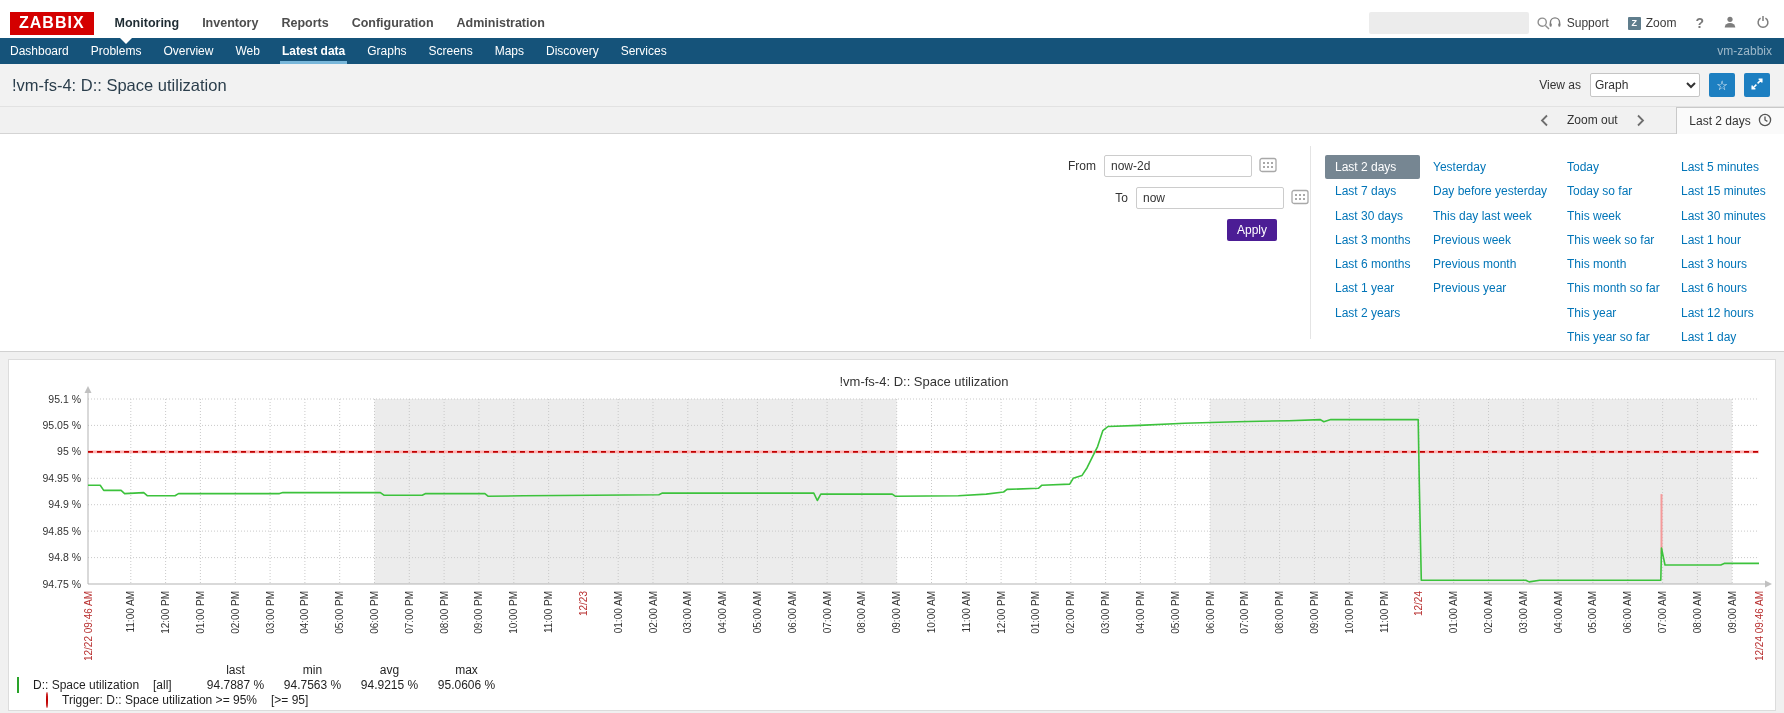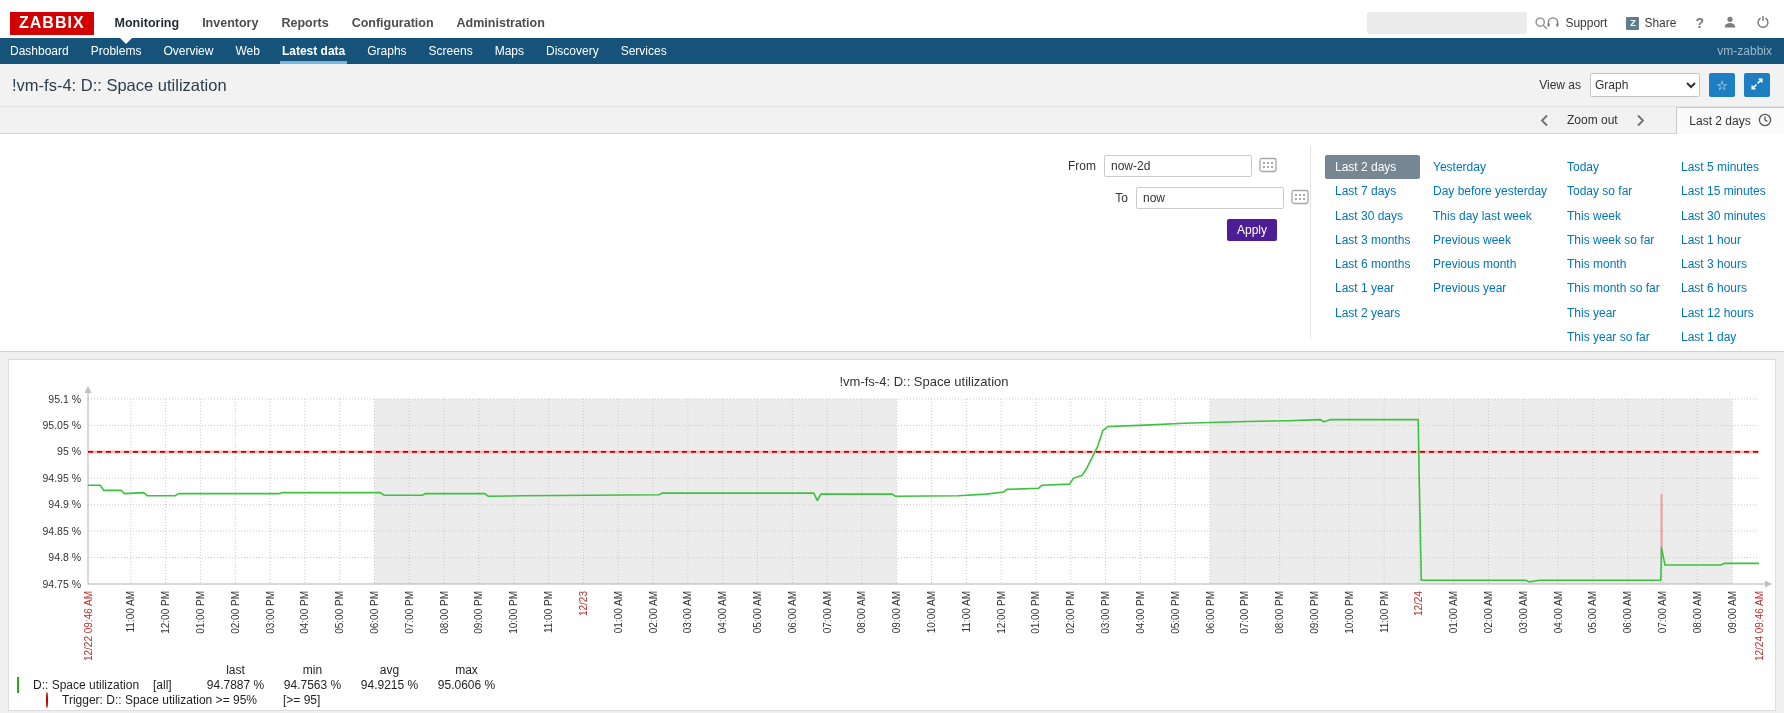--- a/index.html
+++ b/index.html
@@ -68,21 +68,21 @@
   .legend { margin:2px 0 0 8px; font-size:12px; color:#1f1f1f; }
   .lgrid { display:grid; grid-template-columns:16px 118px 46px 77px 77px 77px 77px; align-items:center; height:15px; }
   .lgrid .hcell { text-align:center; }
   .lgrid .vcell { text-align:center; }
   .lgrid .qualcell { padding-left:2px; }
   .sw-square { width:10px; height:10px; background:#3cc23c; border:1px solid #2aa32a; }
   .sw-circle { width:10px; height:10px; background:#ffc8c8; border:1px solid #c00000; border-radius:50%; }
   .trig-row { display:flex; align-items:center; height:16px;padding-left:29px; }
   .trig-row .sw-wrap { width:16px; }
   .trig-row .tname { white-space:nowrap; }
-  .trig-row .tqual { margin-left:26px; }
+  .trig-row .tqual { margin-left:14px; }
 
   svg text { font-family:"Liberation Sans","DejaVu Sans",sans-serif; }
 </style>
 </head>
 <body>
 
 <div class="topnav">
   <div class="logo">ZABBIX</div>
   <nav class="mainmenu" id="mainmenu">
       <span class="mitem active">Monitoring</span>
@@ -106,21 +106,21 @@
         <svg width="14" height="14" viewBox="0 0 14 14">
             <path d="M2.4 9.2 v-1.7 a4.6 4.6 0 0 1 9.2 0 v1.7" fill="none" stroke="#7d7d7d" stroke-width="1.4"></path>
             <rect x="1.6" y="8.2" width="2.1" height="3.6" rx="1" fill="#7d7d7d"></rect>
             <rect x="10.3" y="8.2" width="2.1" height="3.6" rx="1" fill="#7d7d7d"></rect>
           </svg>
       </span>
       <span>Support</span>
     </div>
     <div class="hitem">
       <span class="zicon">Z</span>
-      <span>Share</span>
+      <span>Zoom</span>
     </div>
     <div class="hitem">
       <span class="qmark">?</span>
     </div>
     <div class="hitem">
       <span>
         <svg width="14" height="14" viewBox="0 0 14 14">
             <circle cx="7" cy="4.3" r="2.6" fill="#7d7d7d"></circle>
             <path d="M1.7 12.6 a5.3 4.6 0 0 1 10.6 0 Z" fill="#7d7d7d"></path>
           </svg>

